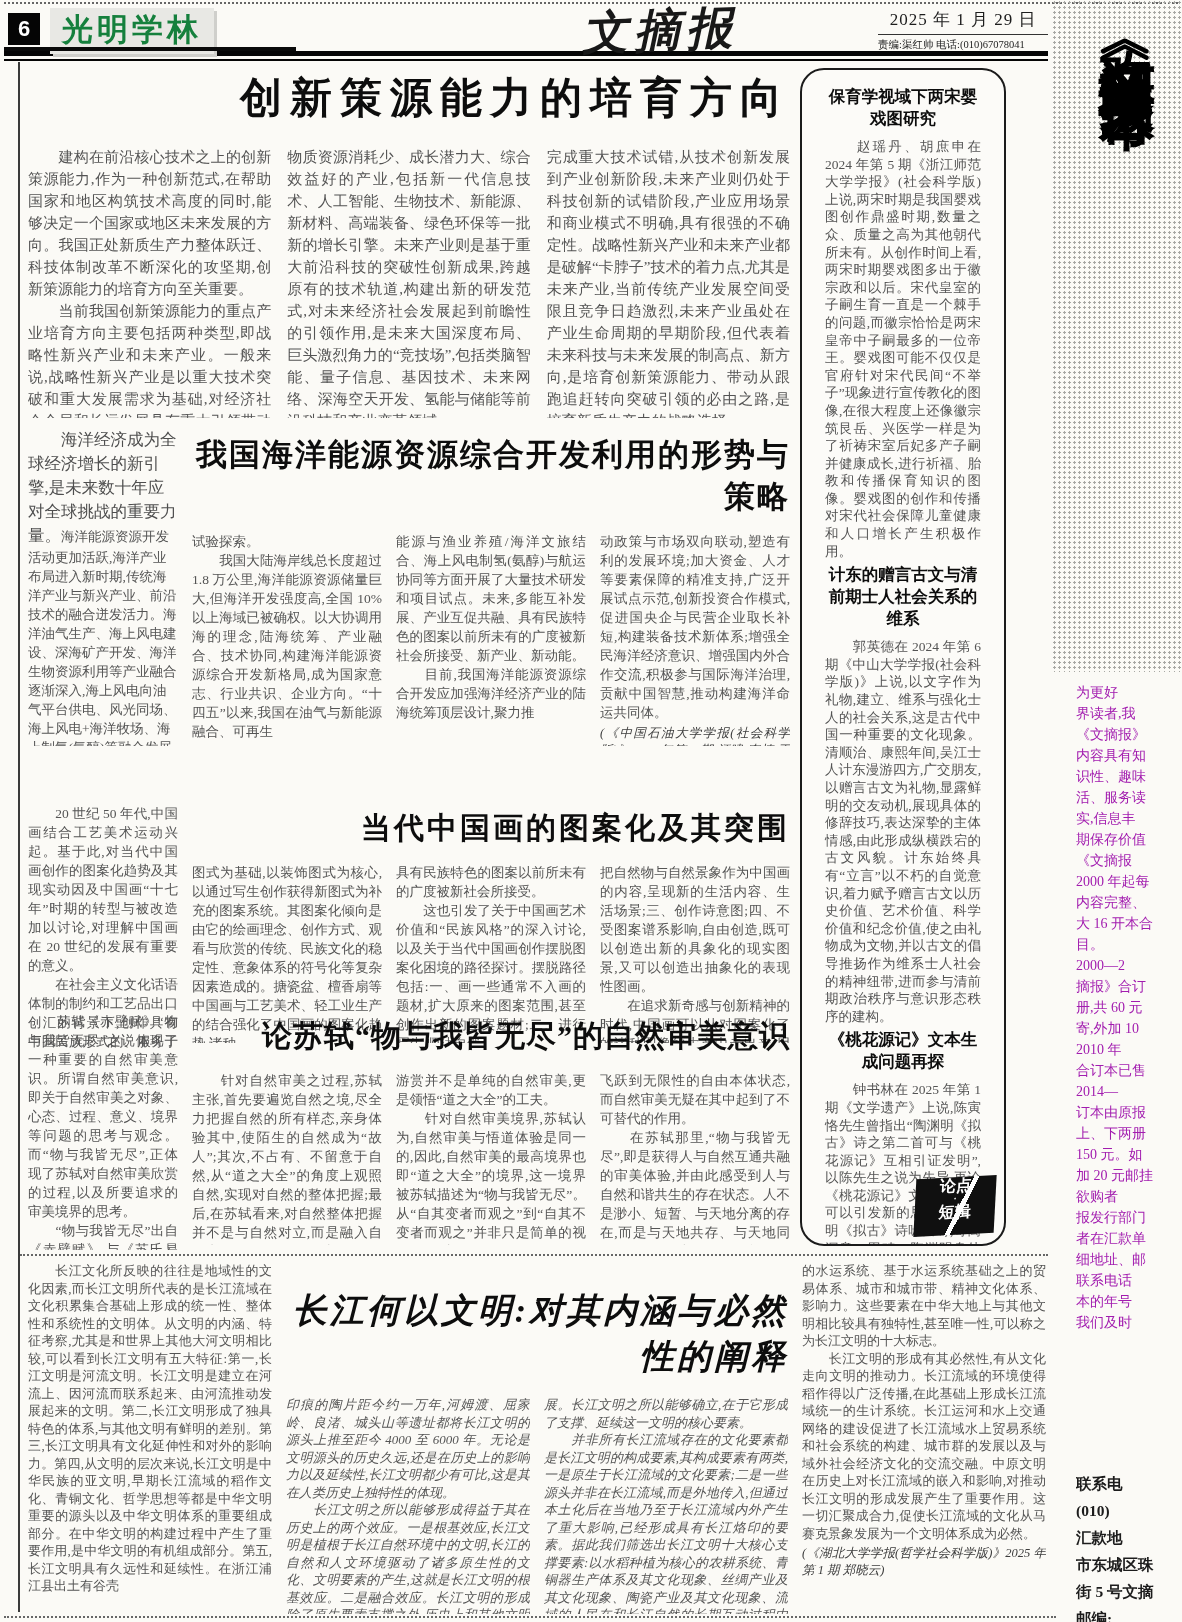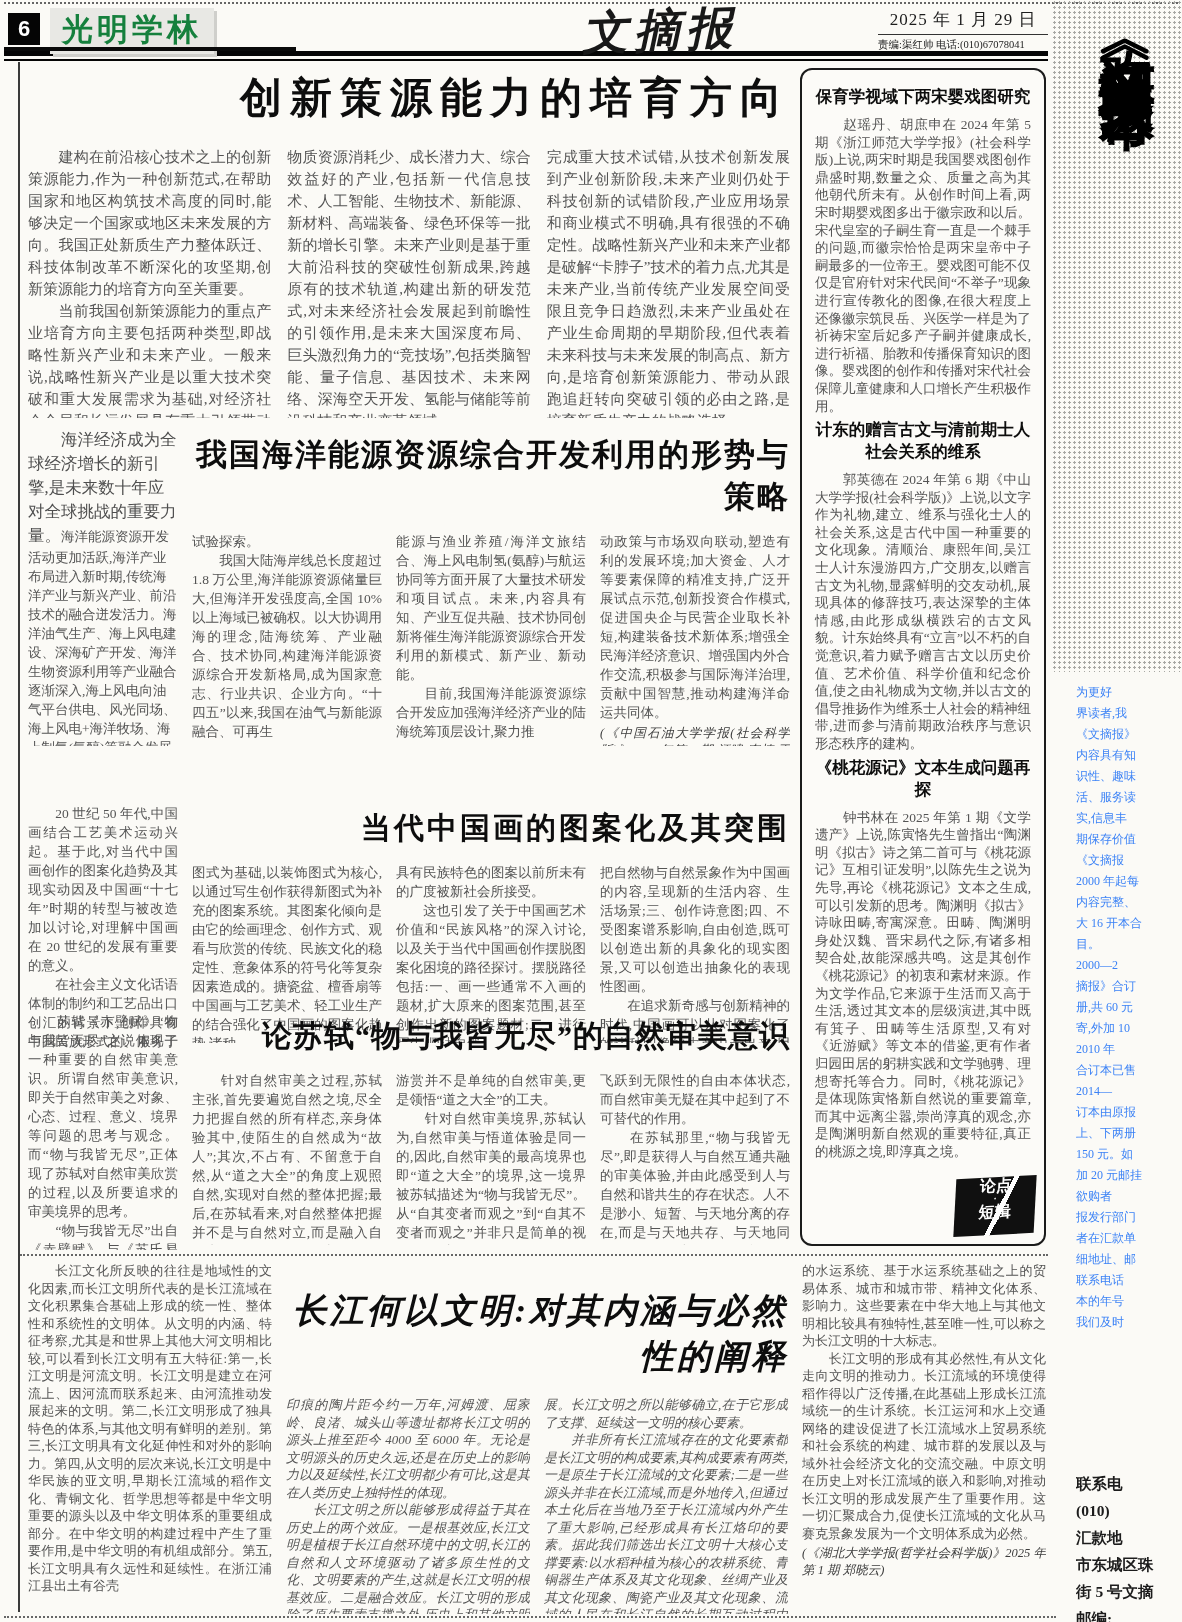--- a/index.html
+++ b/index.html
@@ -56,37 +56,37 @@
   .a4 .col{flex:1;}
   
   .a5{left:28px;top:1262px;width:1018px;height:352px;display:flex;gap:14px;}
   .a5 .bodytext{font-size:13px;line-height:17.5px;}
   .a5 .side{width:244px;flex:none;overflow:hidden;}
   .a5 .mid{flex:1;overflow:hidden;font-style:italic;}
   .a5 h2{font-size:34px;letter-spacing:3px;margin:26px 0 16px;}
   .a5 .cols{gap:14px;height:250px;}
   .a5 .col{flex:1;}
   
-  .digest{left:800px;top:68px;width:246px;height:1178px;border:2.5px solid #1b1b1b;border-radius:12px;
-    padding:12px 13px;box-sizing:border-box;overflow:hidden;background:#fcfbf8;}
+  .digest{left:800px;top:68px;width:206px;height:1178px;border:2.5px solid #1b1b1b;border-radius:24px;
+    padding:12px 23px;box-sizing:border-box;overflow:hidden;background:#fcfbf8;}
   .digest h3{margin:4px 0 8px;font-size:16.5px;color:#0d0d0d;text-align:center;font-weight:900;line-height:22px;}
   .digest .bodytext{font-size:13.5px;line-height:17.6px;}
   .badge{position:absolute;right:9px;bottom:9px;width:80px;height:58px;color:#fff;
     background:linear-gradient(115deg,#101010 54%,#ffffff 54%,#ffffff 59%,#101010 59%);
     transform:skew(-6deg) rotate(-3deg);text-align:center;font-weight:900;
     font-family:"Liberation Sans",sans-serif;}
   .badge div{font-size:16px;line-height:18px;}
   .badge .dot{font-size:10px;line-height:8px;}
   
   .strip{left:1052px;top:0;width:130px;height:1622px;}
   .strip-dots{left:0;top:0;width:130px;height:672px;
     background-image:radial-gradient(#a8a8a4 1px,transparent 1.3px);background-size:5px 5px;}
   .strip-title{left:44px;top:6px;height:660px;writing-mode:vertical-rl;font-size:56px;font-weight:900;
     color:#000;letter-spacing:4px;line-height:1.1;overflow:hidden;}
-  .sub-lines{left:24px;top:682px;width:104px;font-size:12px;color:#3b82f6;}
+  .sub-lines{left:24px;top:682px;width:104px;font-size:14px;color:#a21caf;}
   .sub-lines div{height:21px;line-height:21px;white-space:nowrap;overflow:hidden;}
   .contact{left:24px;top:1438px;width:106px;font-weight:bold;color:#1c1c1c;font-size:15.5px;margin-top:32px;}
   .contact div{height:27px;line-height:27px;white-space:nowrap;overflow:hidden;}
 </style>
 </head>
 <body>
 
 <div class="abs dot-rule" style="left:4px;top:2px;width:1174px;"></div>
 <div class="abs dot-rule" style="left:4px;top:1616px;width:1052px;"></div>
 <div class="abs left-rule" style="left:18px;top:62px;height:1550px;"></div>
@@ -126,21 +126,21 @@
     <span class="lead bodytext" style="display:inline;">　　海洋经济成为全球经济增长的新引擎,是未来数十年应对全球挑战的重要力量。</span><span class="bodytext" style="display:inline;">海洋能源资源开发活动更加活跃,海洋产业布局进入新时期,传统海洋产业与新兴产业、前沿技术的融合迸发活力。海洋油气生产、海上风电建设、深海矿产开发、海洋生物资源利用等产业融合逐渐深入,海上风电向油气平台供电、风光同场、海上风电+海洋牧场、海上制氢(氨醇)等融合发展模式,正在从概念设计走向</span>
   </div>
   <div class="artright">
     <h2>我国海洋能源资源综合开发利用的形势与策略</h2>
     <div class="cols">
       <div class="col">
           <div class="bodytext">试验探索。
 　　我国大陆海岸线总长度超过 1.8 万公里,海洋能源资源储量巨大,但海洋开发强度高,全国 10%以上海域已被确权。以大协调用海的理念,陆海统筹、产业融合、技术协同,构建海洋能源资源综合开发新格局,成为国家意志、行业共识、企业方向。“十四五”以来,我国在油气与新能源融合、可再生</div>
         </div>
       <div class="col">
-          <div class="bodytext">能源与渔业养殖/海洋文旅结合、海上风电制氢(氨醇)与航运协同等方面开展了大量技术研发和项目试点。未来,内容具有知、产业互促共融、技术协同创新将催生海洋能源资源综合开发利用的新模式、新产业、新动能。
+          <div class="bodytext">能源与渔业养殖/海洋文旅结合、海上风电制氢(氨醇)与航运协同等方面开展了大量技术研发和项目试点。未来,多能互补发展、产业互促共融、具有民族特色的图案以前所未有的广度被新社会所接受、新产业、新动能。
 　　目前,我国海洋能源资源综合开发应加强海洋经济产业的陆海统筹顶层设计,聚力推</div>
         </div>
       <div class="col">
         <div class="bodytext">动政策与市场双向联动,塑造有利的发展环境;加大资金、人才等要素保障的精准支持,广泛开展试点示范,创新投资合作模式,促进国央企与民营企业取长补短,构建装备技术新体系;增强全民海洋经济意识、增强国内外合作交流,积极参与国际海洋治理,贡献中国智慧,推动构建海洋命运共同体。</div>
         <div class="src">(《中国石油大学学报(社会科学版)》2024 年第 5 期  汪啸  李楠  王震)</div>
       </div>
     </div>
   </div>
 </div>
 

